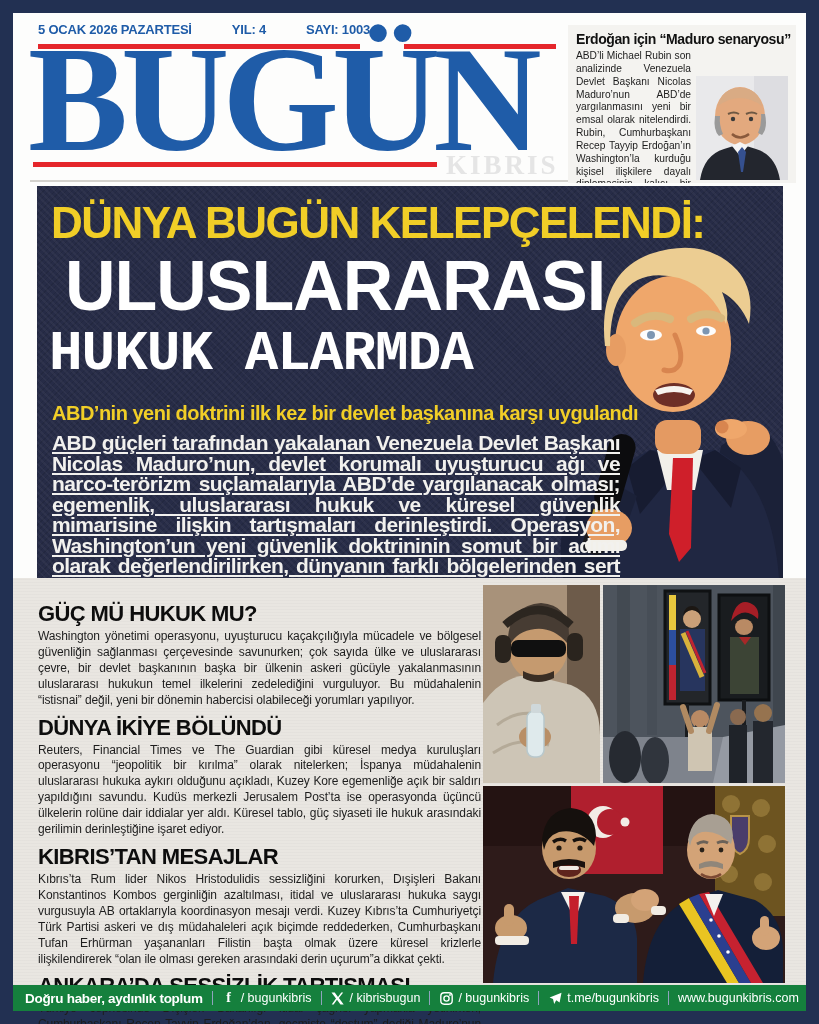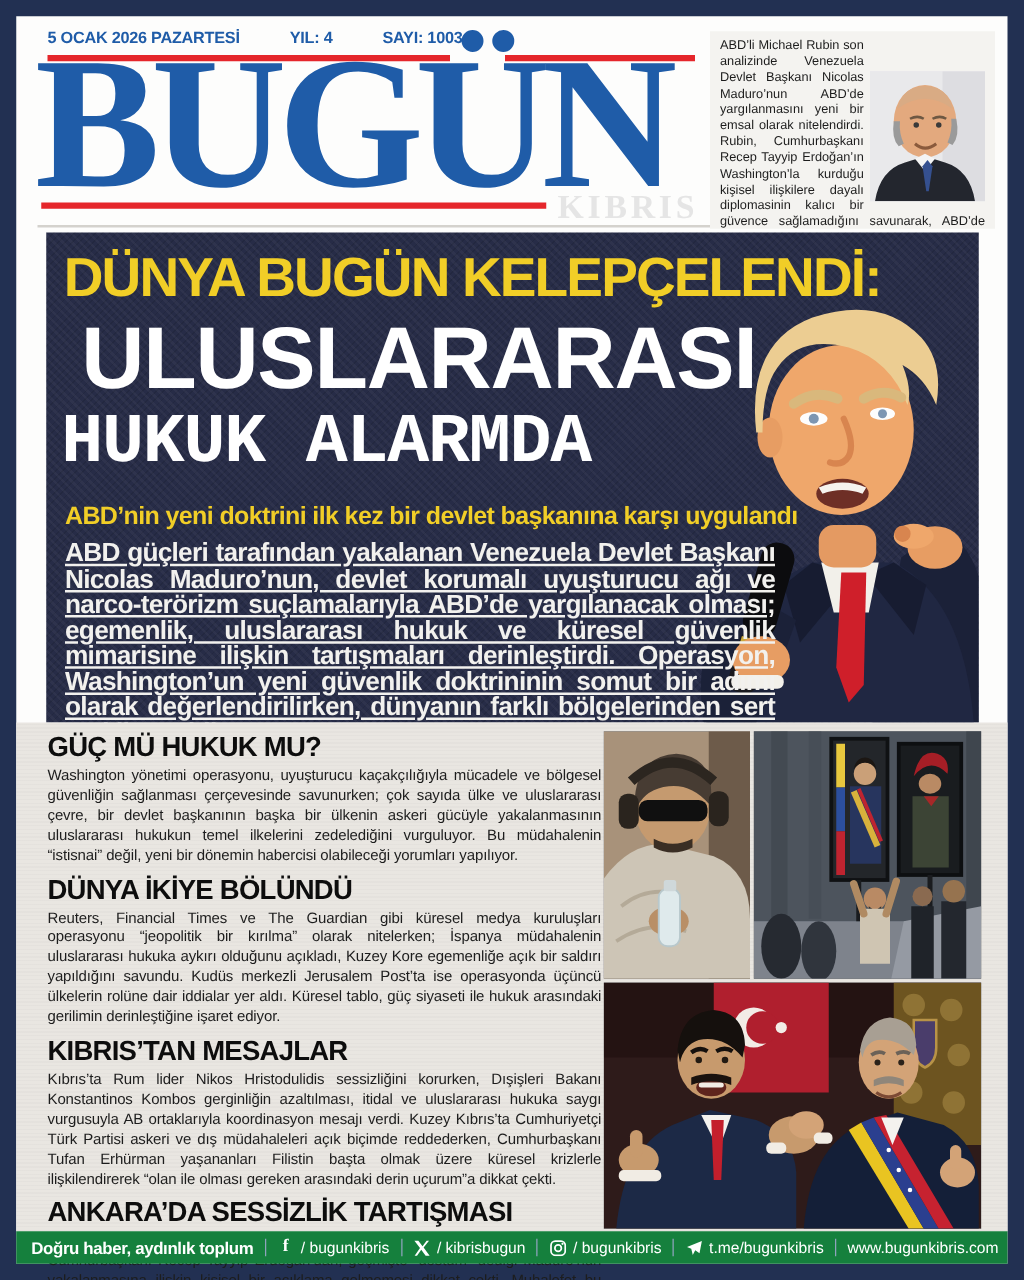--- a/index.html
+++ b/index.html
@@ -66,21 +66,21 @@
   .hero-photo svg{display:block;width:100%;height:100%;}
 
   
   .lower-bg{position:absolute;left:13px;top:578px;width:793px;height:407px;
     background:
       repeating-linear-gradient(0deg, rgba(0,0,0,.02) 0 1px, rgba(0,0,0,0) 1px 3px),
       #e9e6e1;}
   .left-col{position:absolute;left:38px;top:585px;width:443px;}
   .sec-head{font-size:22px;font-weight:800;letter-spacing:-.6px;color:#0d0d0d;
     margin:6px 0 2px 0;white-space:nowrap;}
-  .sec-head.first{margin-top:0;}
+  .sec-head.first{margin-top:16px;}
   .sec-body{font-size:12px;line-height:15.9px;color:#1d1d1d;text-align:justify;
     letter-spacing:-.1px;margin:0;}
 
   .photo-col{position:absolute;left:483px;top:585px;width:302px;}
   .photo-row1{display:flex;gap:3px;}
   .ph{background:#777;overflow:hidden;}
   .ph svg{display:block;width:100%;height:100%;}
   .ph-detained{width:117px;height:198px;}
   .ph-protest{width:182px;height:198px;}
   .ph-leaders{width:302px;height:197px;margin-top:3px;}
@@ -110,20 +110,21 @@
     <span>SAYI: 1003</span>
   </div>
   <div class="rule seg1"></div>
   <div class="rule seg2"></div>
   <div class="masthead">BUGÜN</div>
   <div class="kibris">KIBRIS</div>
   <div class="red-underline"></div>
   <div class="header-hairline"></div>
 
   <div class="top-article">
+    <p class="ta-title">Erdoğan için “Maduro senaryosu”</p>
     <p class="ta-body">
       <span class="ta-photo">
         <svg viewBox="0 0 92 104">
           <rect width="92" height="104" fill="#e9e9eb"></rect>
           <rect x="58" y="0" width="34" height="104" fill="#dddde1"></rect>
           <ellipse cx="44" cy="40" rx="25" ry="29" fill="#e3a97e"></ellipse>
           <path d="M19 40 q-2 14 4 20 l4-2 q-4 -9 -3 -18 Z" fill="#9a9a9a"></path>
           <path d="M69 38 q3 14 -3 21 l-4-2 q4 -9 3 -19 Z" fill="#9a9a9a"></path>
           <path d="M22 30 q22 -16 44 0 q-4 -18 -22 -18 q-18 0 -22 18 Z" fill="#d9ab84"></path>
           <path d="M32 38 q6 -3 11 0" stroke="#6e5843" stroke-width="2" fill="none"></path>

